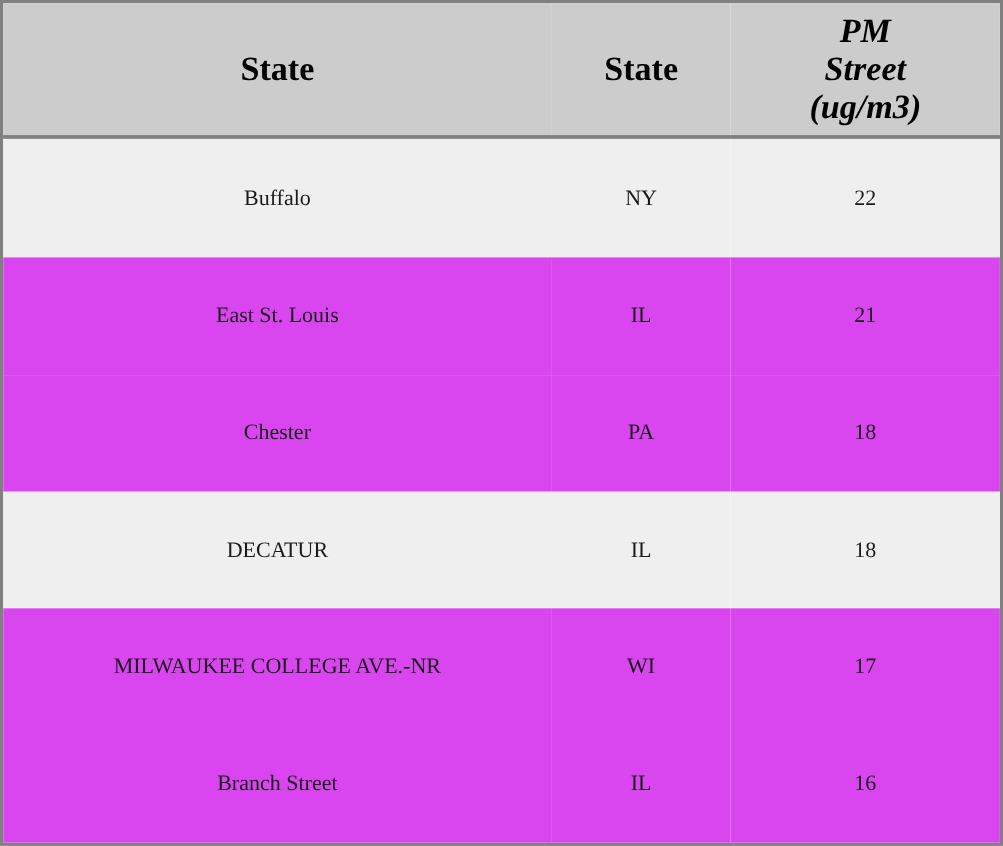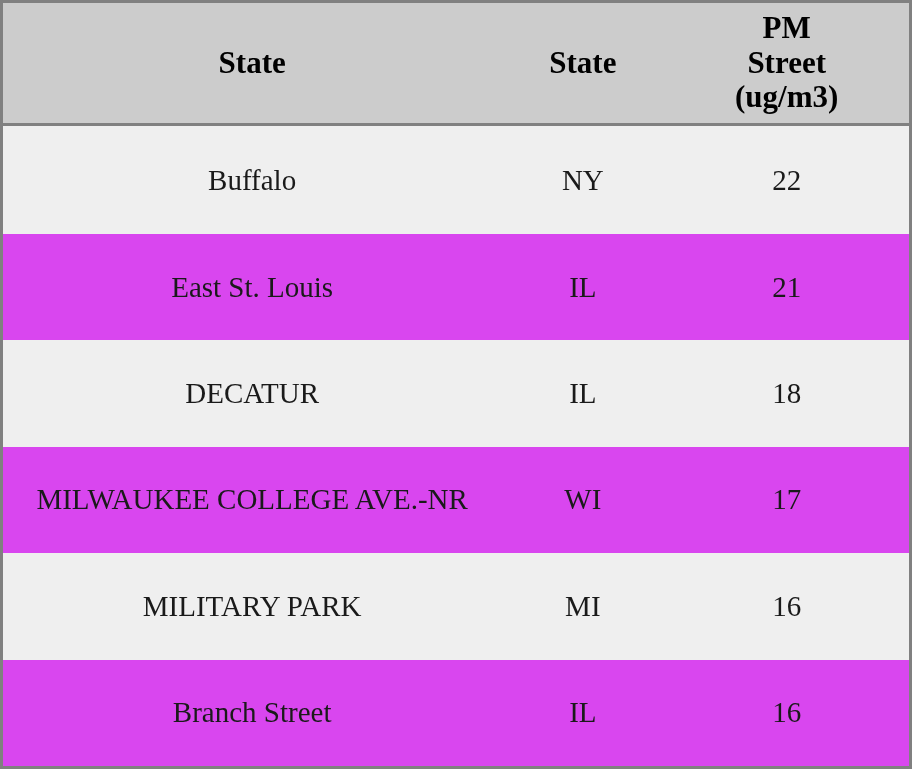--- a/index.html
+++ b/index.html
@@ -33,38 +33,38 @@
     font-weight: bold;
     font-size: 31px;
     text-align: center;
     vertical-align: middle;
     padding: 8px 6px;
     border-bottom: 3px solid #808080;
     line-height: 1.12;
   }
   table.data-table tbody td {
     font-family: "Liberation Serif", serif;
-    font-size: 29px;
+    font-size: 20px;
     color: #1a1a1a;
     text-align: center;
     vertical-align: middle;
     padding: 12px 6px;
     border: none;
     white-space: nowrap;
   }
   table.data-table tbody tr.odd-row td {
     background: #efefef;
   }
   table.data-table tbody tr.even-row td {
     background: #d946ef;
   }
   col.col-site { width: 55%; }
   col.col-state { width: 18%; }
   col.col-value { width: 27%; }
-  .hdr-line { display: block; }
+  .hdr-line { display: block; font-style: italic; }
 </style>
 </head>
 <body>
 
 <div class="table-wrap">
   <table class="data-table">
     <colgroup>
       <col class="col-site">
       <col class="col-state">
       <col class="col-value">
@@ -84,34 +84,34 @@
       <tr class="odd-row">
         <td>Buffalo</td>
         <td>NY</td>
         <td>22</td>
       </tr>
       <tr class="even-row">
         <td>East St. Louis</td>
         <td>IL</td>
         <td>21</td>
       </tr>
+      <tr class="even-row">
+        <td>Chester</td>
+        <td>PA</td>
+        <td>18</td>
+      </tr>
       <tr class="odd-row">
         <td>DECATUR</td>
         <td>IL</td>
         <td>18</td>
       </tr>
       <tr class="even-row">
         <td>MILWAUKEE COLLEGE AVE.-NR</td>
         <td>WI</td>
         <td>17</td>
-      </tr>
-      <tr class="odd-row">
-        <td>MILITARY PARK</td>
-        <td>MI</td>
-        <td>16</td>
       </tr>
       <tr class="even-row">
         <td>Branch Street</td>
         <td>IL</td>
         <td>16</td>
       </tr>
     </tbody>
   </table>
 </div>
 

